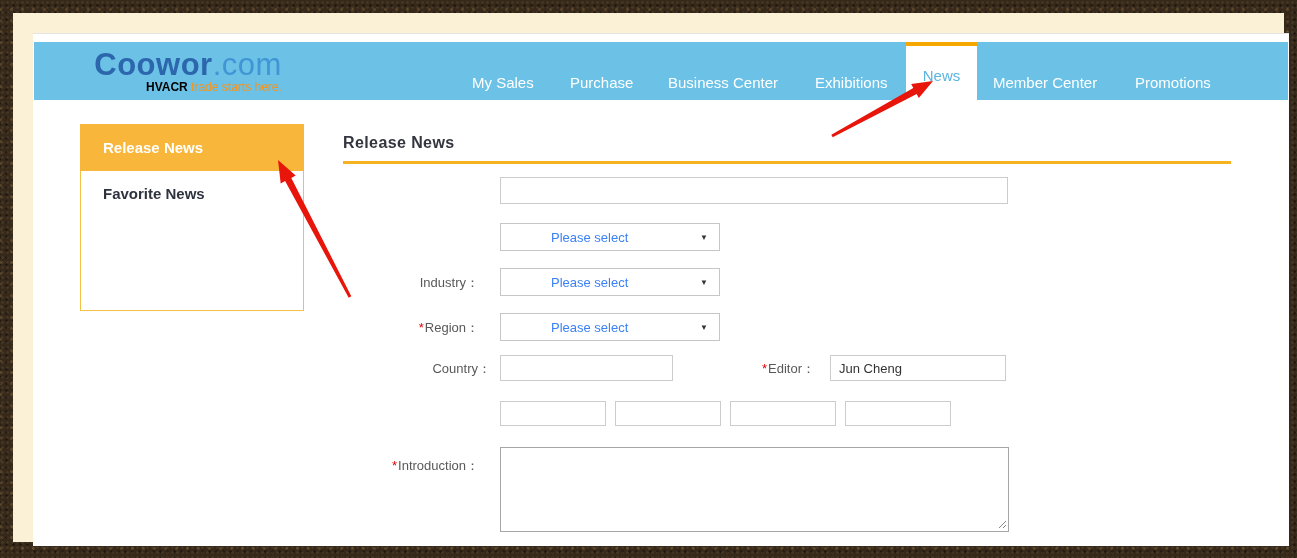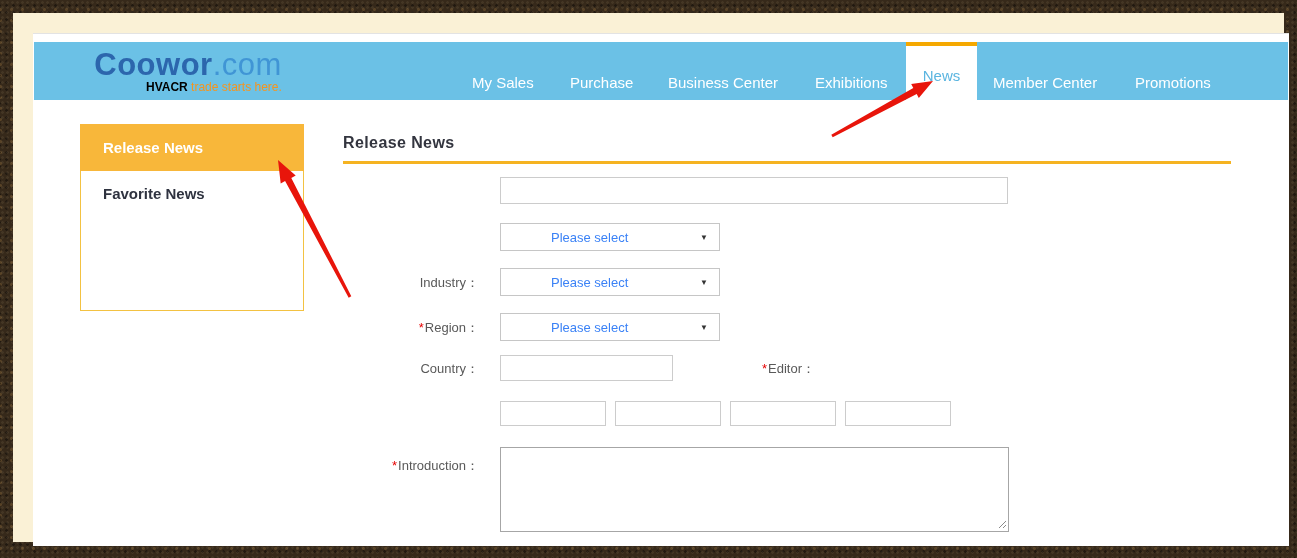--- a/index.html
+++ b/index.html
@@ -140,23 +140,24 @@
       <span class="sel-text">Please select</span>
       <span class="arrow">▼</span>
     </div>
 
     <div class="flabel" style="left:276px; top:285px"><span class="star">*</span><span>Region：</span></div>
     <div class="dropdown" style="left:467px; top:279px">
       <span class="sel-text">Please select</span>
       <span class="arrow">▼</span>
     </div>
 
-    <div class="flabel" style="left:276px; top:326px"><span class="star"></span><span>Country：</span></div>
+    <div class="flabel" style="left:288px; top:326px"><span class="star"></span><span>Country：</span></div>
     <input class="tin" style="left: 467px; top: 321px; width: 173px; height: 26px;" value="">
     <div class="flabel" style="left:622px; top:326px; width:160px"><span class="star">*</span><span>Editor：</span></div>
+    <input class="tin" style="left: 797px; top: 321px; width: 176px; height: 26px;" value="Jun Cheng">
 
     <input class="tin" style="left: 467px; top: 367px; width: 106px; height: 25px;" value="">
     <input class="tin" style="left: 582px; top: 367px; width: 106px; height: 25px;" value="">
     <input class="tin" style="left: 697px; top: 367px; width: 106px; height: 25px;" value="">
     <input class="tin" style="left: 812px; top: 367px; width: 106px; height: 25px;" value="">
 
     <div class="flabel" style="left:276px; top:423px"><span class="star">*</span><span>Introduction：</span></div>
     <div class="ta-wrap">
       <textarea class="ta" style=""></textarea>
       <svg class="grip" width="10" height="10">

